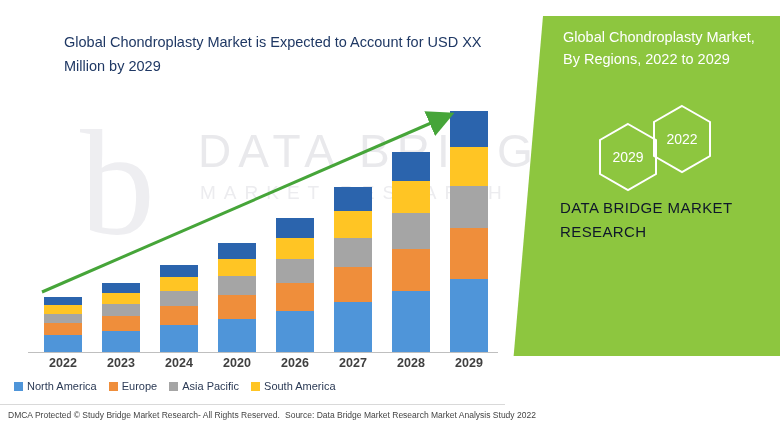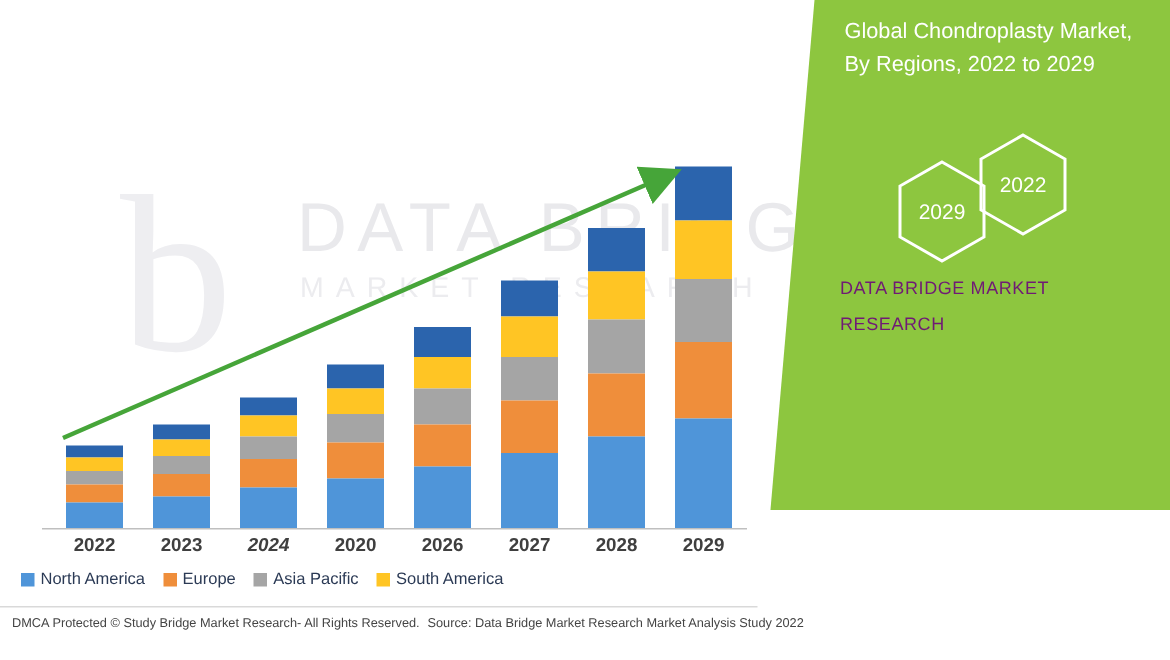--- a/index.html
+++ b/index.html
@@ -7,21 +7,21 @@
   body {
     font-family: "Liberation Sans", sans-serif;
     background: #ffffff;
     position: relative;
     overflow: hidden;
   }
 
   
   .right-panel {
     position: absolute;
-    top: 0; left: 505px;
+    top: 16px; left: 505px;
     width: 275px; height: 340px;
     background: #8dc63f;
     clip-path: polygon(38px 0, 275px 0, 275px 440px, 0 440px);
     overflow: hidden;
   }
   .right-title {
     position: absolute;
     left: 58px; top: 10px;
     width: 200px;
     color: #ffffff;
@@ -41,22 +41,22 @@
     color: #ffffff;
     font-size: 14px;
   }
   .hex-2029 { left: 4px; top: 18px; }
   .hex-2022 { left: 58px; top: 0px; }
 
   .dbmr-text {
     position: absolute;
     left: 55px; top: 180px;
     width: 210px;
-    color: #701a75;
-    font-size: 12px;
+    color: #0f172a;
+    font-size: 15px;
     line-height: 24px;
     letter-spacing: .4px;
   }
 
   
   .brand {
     position: absolute;
     left: 38px; top: 374px;
     display: flex; align-items: center; gap: 8px;
   }
@@ -178,20 +178,21 @@
     left: 285px; top: 410px;
     font-size: 8.5px;
     color: #444;
   }
 </style>
 </head>
 <body>
 
 <div class="left-panel">
 
+  <div class="headline">Global Chondroplasty Market is Expected to Account for USD XX Million by 2029</div>
 
   <div class="watermark">
     <div class="wm-glyph">b</div>
     <div class="wm-big">DATA BRIDGE</div>
     <div class="wm-small">MARKET RESEARCH</div>
   </div>
 
   <div class="plot" id="plot">
       <div class="bar-group" style="left: 44px; width: 38px;">
         <div class="seg" style="height: 8.53333px; background: rgb(43, 100, 173);"></div>
@@ -257,21 +258,21 @@
         <path d="M0,0 L9,4.5 L0,9 z" fill="#46a539"></path>
       </marker>
     </defs>
     <line x1="42" y1="196" x2="438" y2="24" stroke="#46a539" stroke-width="3" marker-end="url(#ah)"></line>
   </svg>
 
   <div class="axis-line"></div>
   <div class="x-labels" id="xlabels">
       <div class="x-label" style="left: 33px;">2022</div>
       <div class="x-label" style="left: 91px;">2023</div>
-      <div class="x-label" style="left: 149px; font-style: italic;">2024</div>
+      <div class="x-label" style="left: 149px;">2024</div>
       <div class="x-label" style="left: 207px;">2020</div>
       <div class="x-label" style="left: 265px;">2026</div>
       <div class="x-label" style="left: 323px;">2027</div>
       <div class="x-label" style="left: 381px;">2028</div>
       <div class="x-label" style="left: 439px;">2029</div>
     </div>
 
   <div class="legend" id="legend">
       <div class="legend-item">
         <span class="legend-swatch" style="background: rgb(79, 149, 217);"></span>

